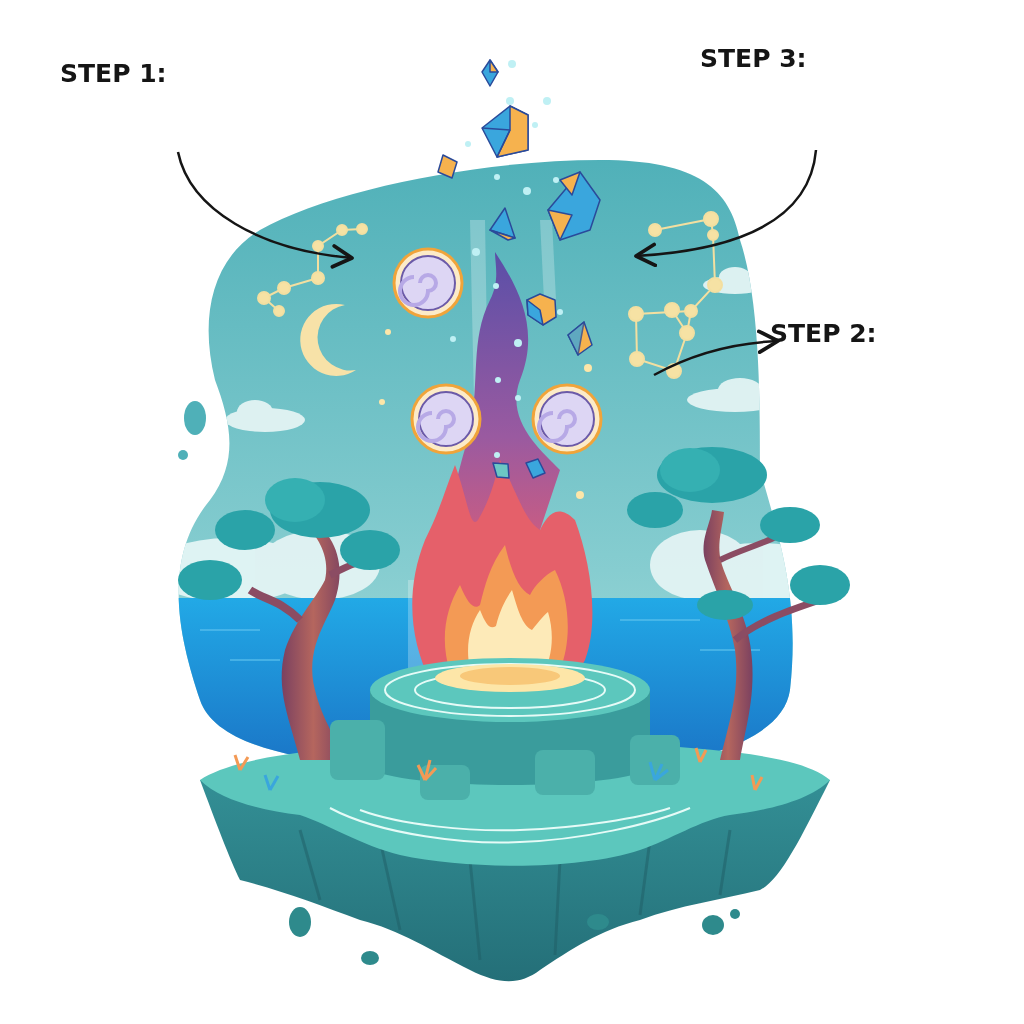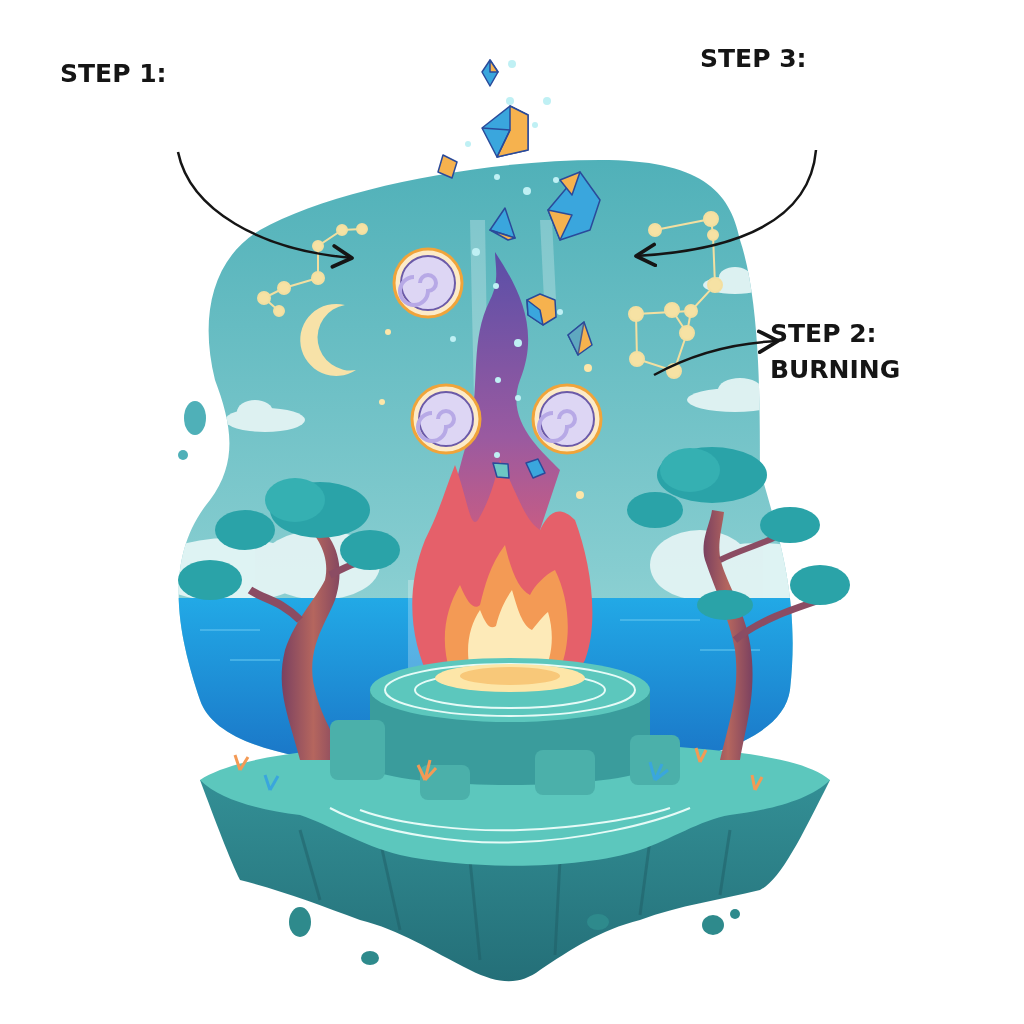--- a/index.html
+++ b/index.html
@@ -271,14 +271,13 @@
 </svg>
 
 <div id="label-step1" class="step-label">
   <span>STEP 1:</span>
 </div>
 <div id="label-step3" class="step-label">
   <span>STEP 3:</span>
 </div>
 <div id="label-step2" class="step-label">
   <span>STEP 2:</span>
-  <span>BURNING</span>
 </div>
 
 </body></html>

